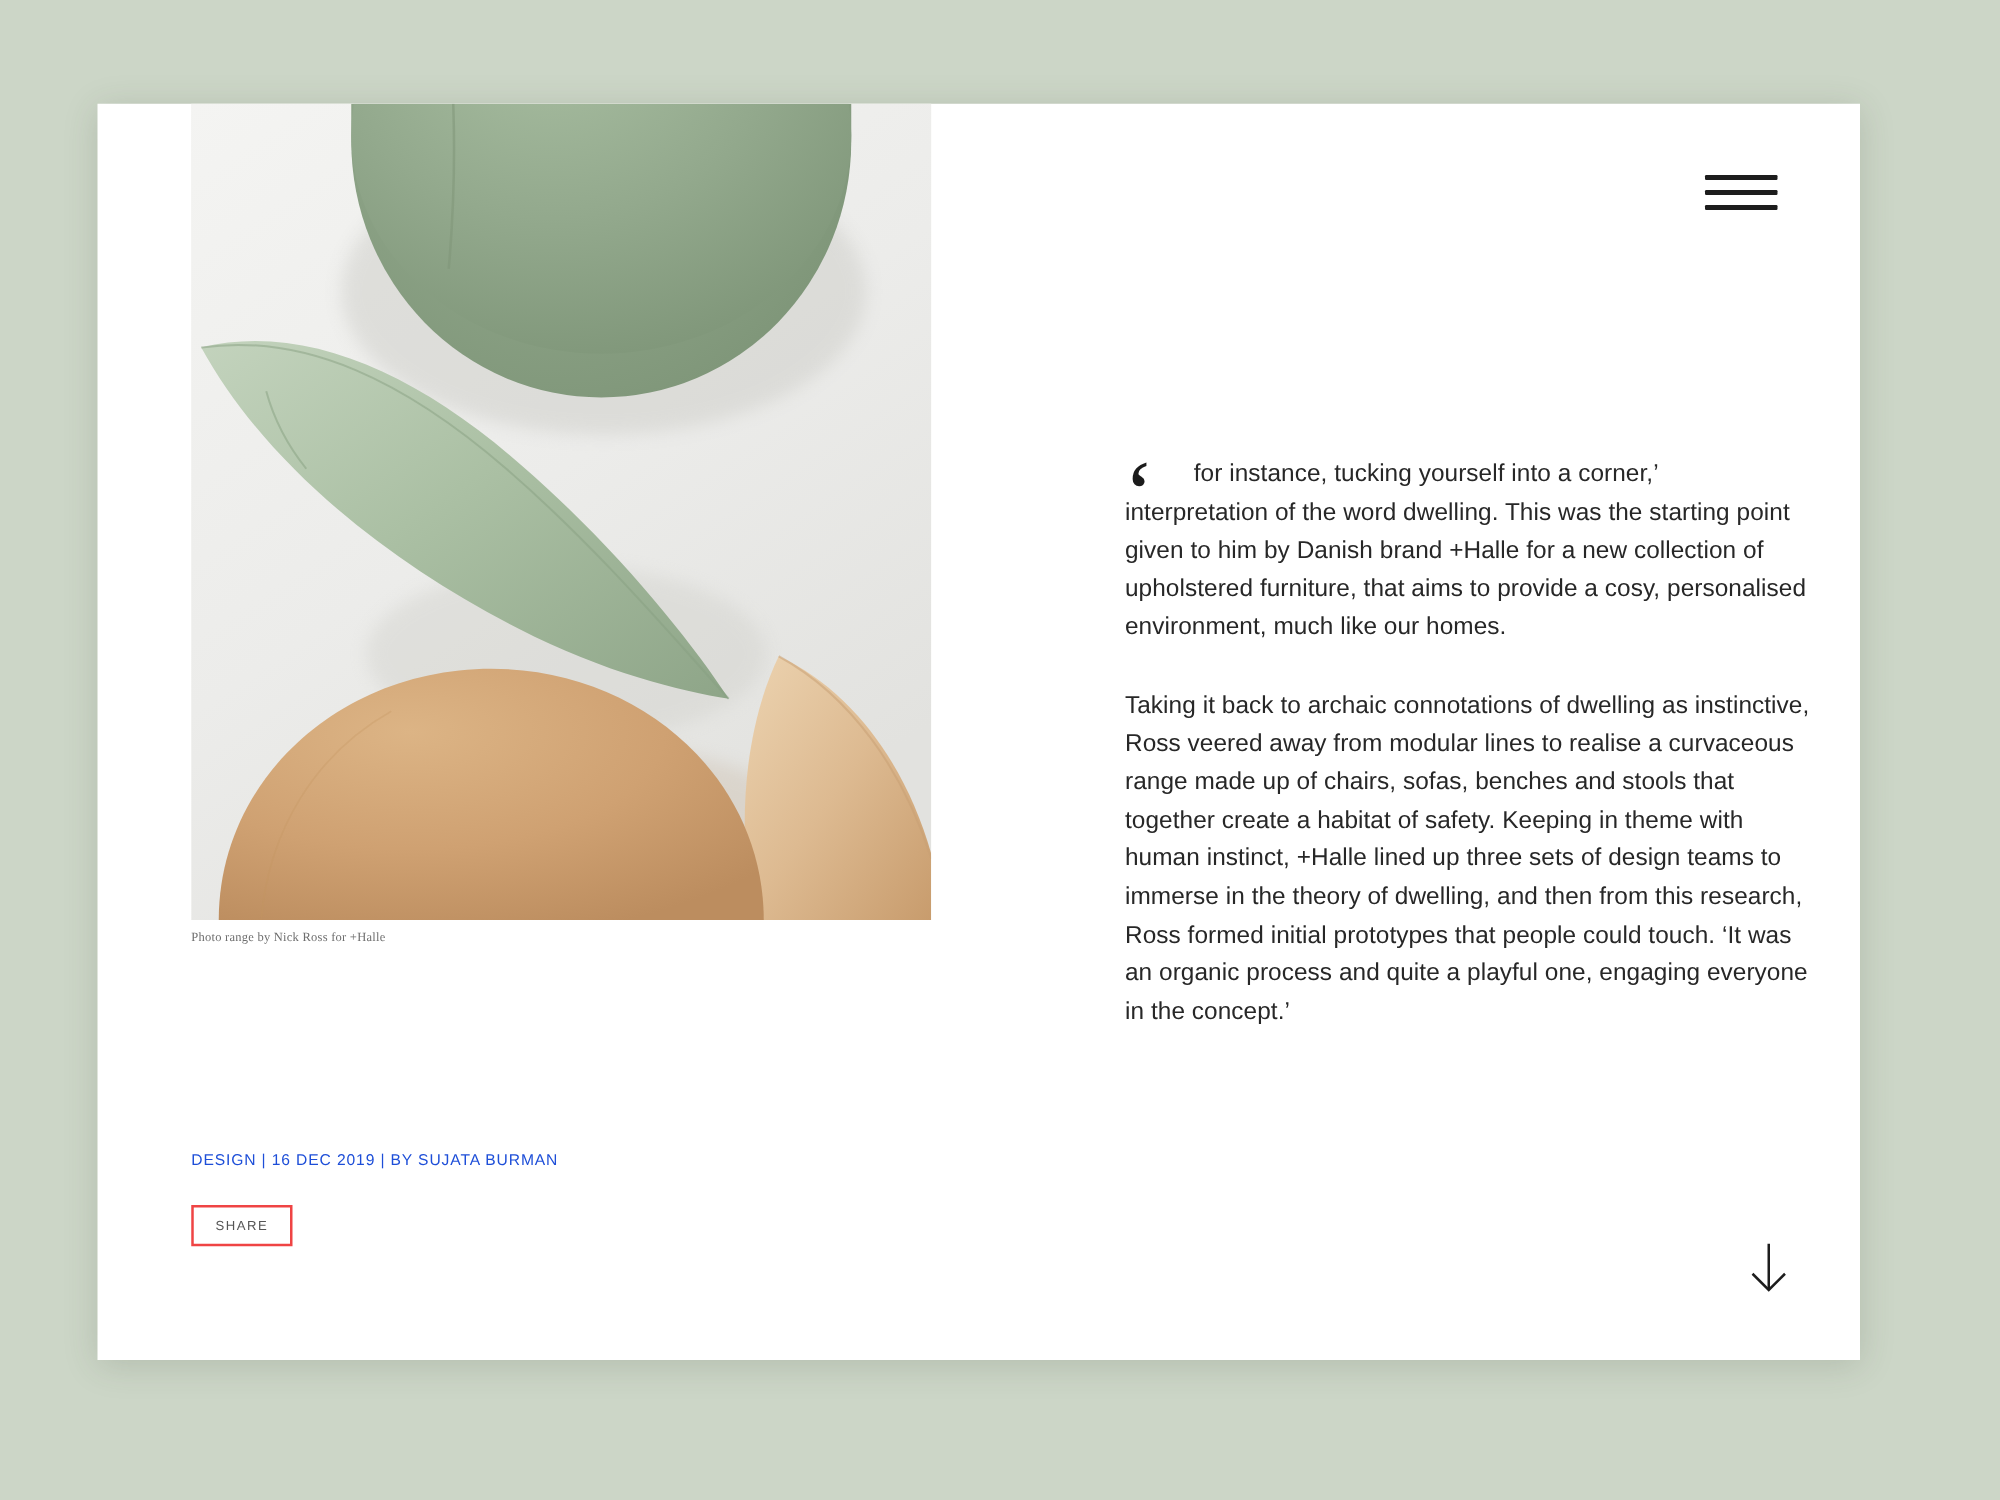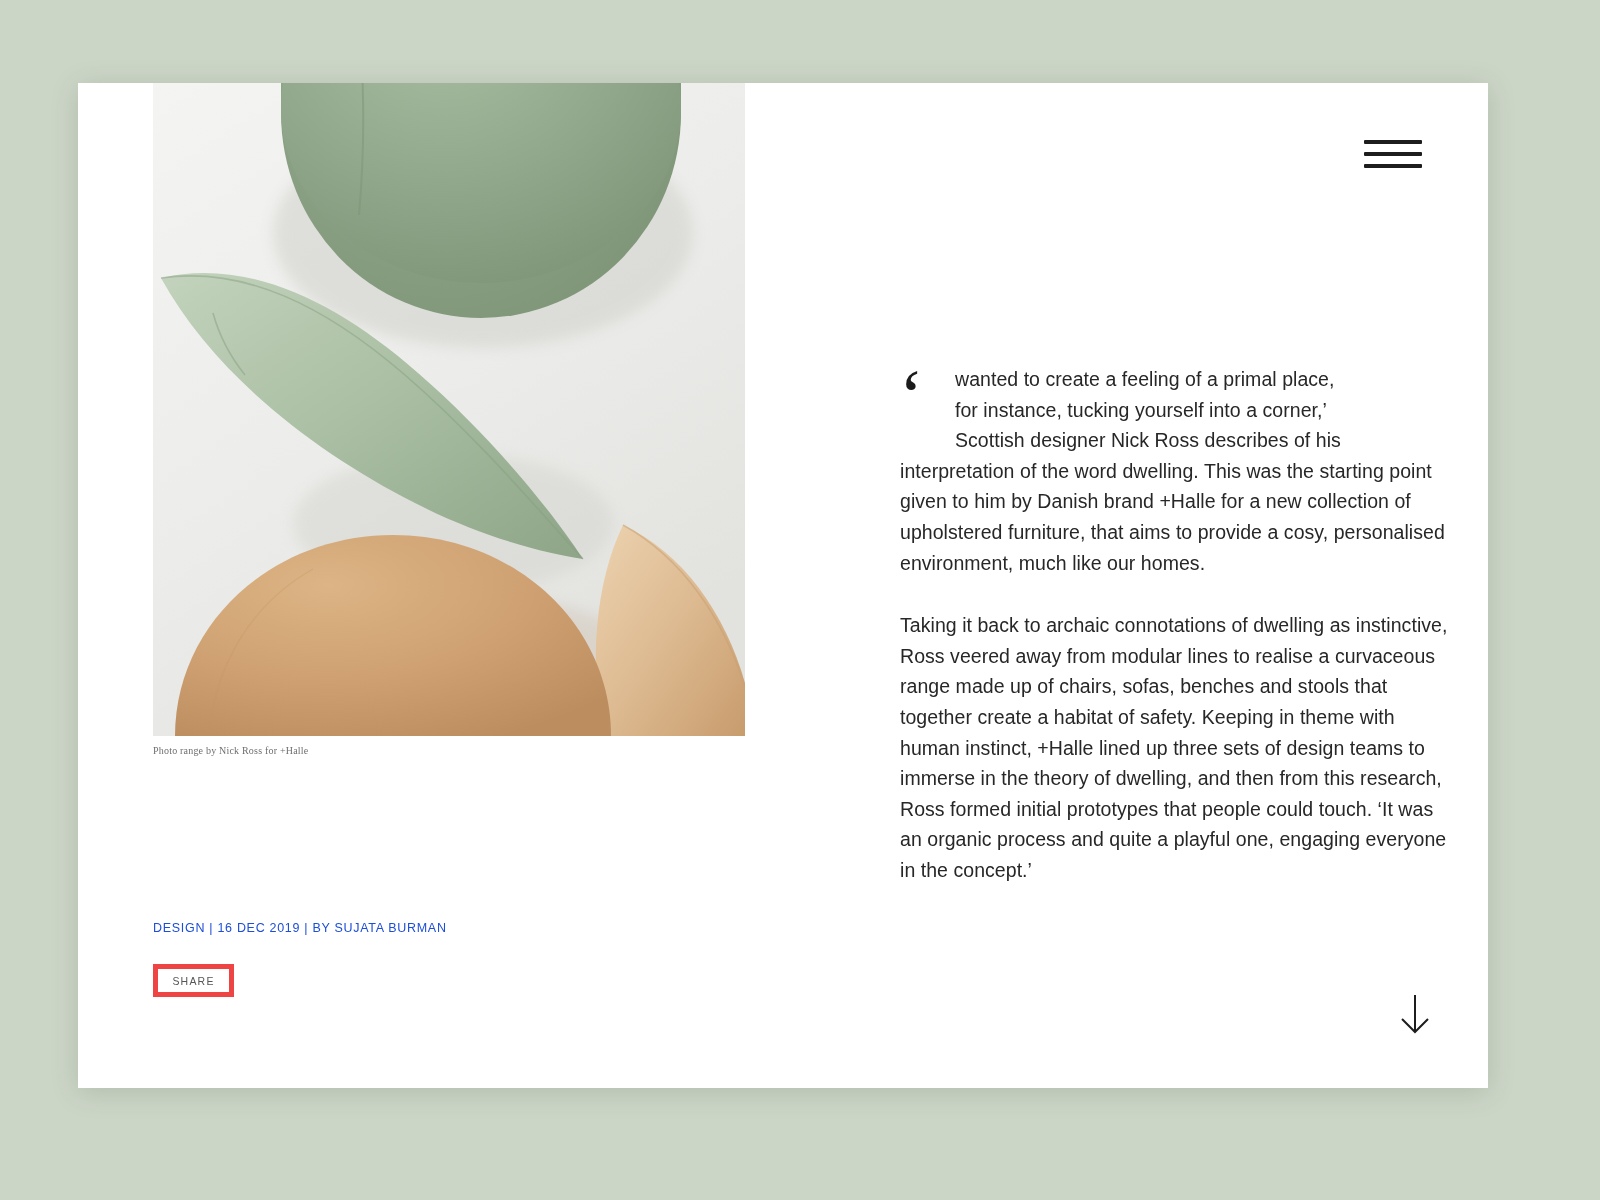--- a/index.html
+++ b/index.html
@@ -81,21 +81,21 @@
     color: #1d4ed8;
     text-transform: uppercase;
   }
 
   .share-btn {
     position: absolute;
     left: 0;
     top: 881px;
     width: 81px;
     height: 33px;
-    border: 5px solid #ef4444;
+    border: 2px solid #ef4444;
     background: transparent;
     color: #555;
     font-size: 10.5px;
     letter-spacing: 1.2px;
     font-family: "Liberation Sans", sans-serif;
     cursor: pointer;
     display: flex;
     align-items: center;
     justify-content: center;
     padding: 0;
@@ -258,23 +258,21 @@
 
     <button class="menu-button">
       <span></span>
       <span></span>
       <span></span>
     </button>
 
     <div class="article-body">
       <p class="lead-para">
         <span class="dropcap-quote">‘</span>
-        <span class="lead-indent-1">wanted to create a feeling of a primal place,</span>
         <span class="lead-indent-2">for instance, tucking yourself into a corner,’</span>
-        <span class="lead-indent-3">Scottish designer Nick Ross describes of his</span>
         <span>interpretation of the word dwelling. This was the starting point given to him by Danish brand +Halle for a new collection of upholstered furniture, that aims to provide a cosy, personalised environment, much like our homes.</span>
       </p>
 
       <p class="para second">Taking it back to archaic connotations of dwelling as instinctive, Ross veered away from modular lines to realise a curvaceous range made up of chairs, sofas, benches and stools that together create a habitat of safety. Keeping in theme with human instinct, +Halle lined up three sets of design teams to immerse in the theory of dwelling, and then from this research, Ross formed initial prototypes that people could touch. ‘It was an organic process and quite a playful one, engaging everyone in the concept.’</p>
     </div>
 
     <svg class="scroll-arrow" viewBox="0 0 34 42">
       <line x1="17" y1="2" x2="17" y2="38" stroke="#1d1d1d" stroke-width="2"></line>
       <polyline points="4,26 17,39 30,26" fill="none" stroke="#1d1d1d" stroke-width="2"></polyline>
     </svg>

